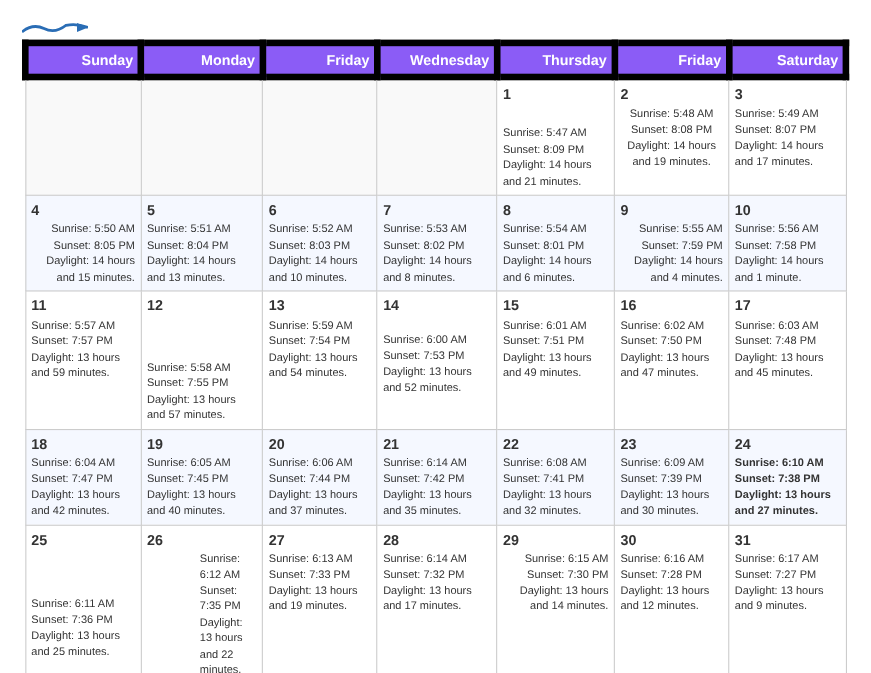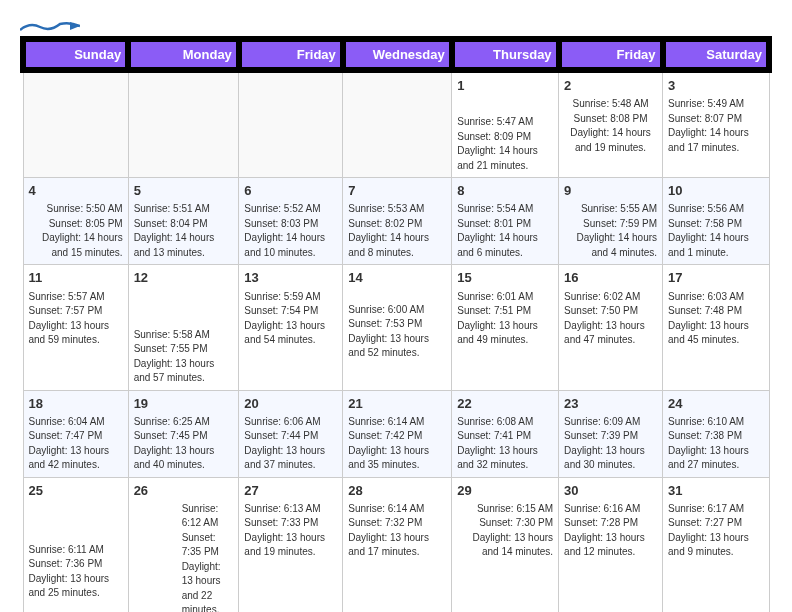--- a/index.html
+++ b/index.html
@@ -253,21 +253,21 @@
         <tr class="row-alt">
           <td>
             <span class="day-num">18</span>
             <div class="day-info" style="white-space: pre-line;">Sunrise: 6:04 AM
 Sunset: 7:47 PM
 Daylight: 13 hours
 and 42 minutes.</div>
           </td>
           <td>
             <span class="day-num">19</span>
-            <div class="day-info" style="white-space: pre-line;">Sunrise: 6:25 AM
+            <div class="day-info" style="white-space: pre-line;">Sunrise: 6:05 AM
 Sunset: 7:45 PM
 Daylight: 13 hours
 and 40 minutes.</div>
           </td>
           <td>
             <span class="day-num">20</span>
             <div class="day-info" style="white-space: pre-line;">Sunrise: 6:06 AM
 Sunset: 7:44 PM
 Daylight: 13 hours
 and 37 minutes.</div>
@@ -288,21 +288,21 @@
           </td>
           <td>
             <span class="day-num">23</span>
             <div class="day-info" style="white-space: pre-line;">Sunrise: 6:09 AM
 Sunset: 7:39 PM
 Daylight: 13 hours
 and 30 minutes.</div>
           </td>
           <td>
             <span class="day-num">24</span>
-            <div class="day-info" style="white-space: pre-line;">Sunrise: 6:10 AM
+            <div class="day-info" style="white-space: pre-line; font-weight: bold;">Sunrise: 6:10 AM
 Sunset: 7:38 PM
 Daylight: 13 hours
 and 27 minutes.</div>
           </td>
         </tr>
         <tr>
           <td>
             <span class="day-num">25</span>
             <div class="day-info" style="white-space: pre-line; margin-top: 43px;">Sunrise: 6:11 AM
 Sunset: 7:36 PM

